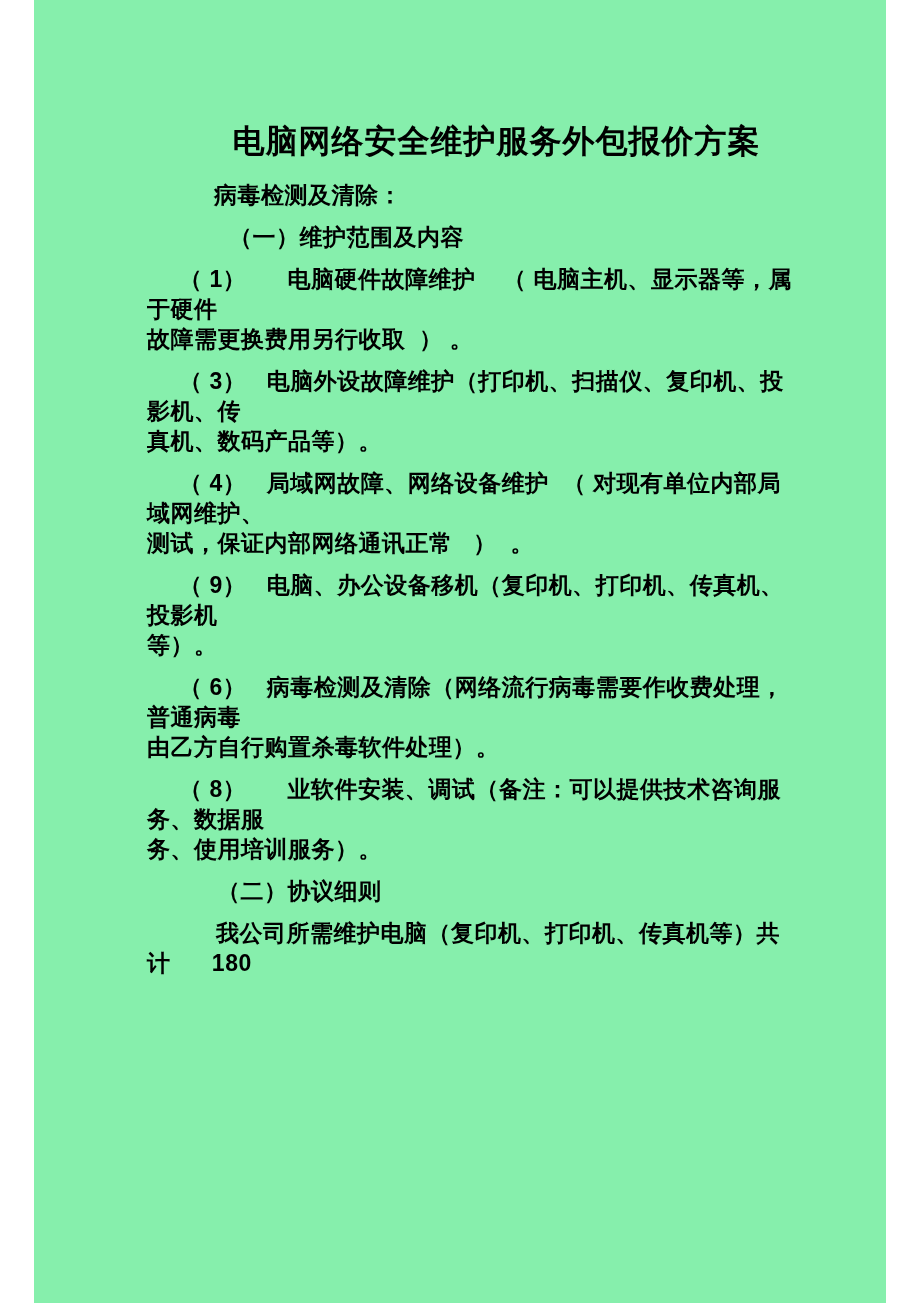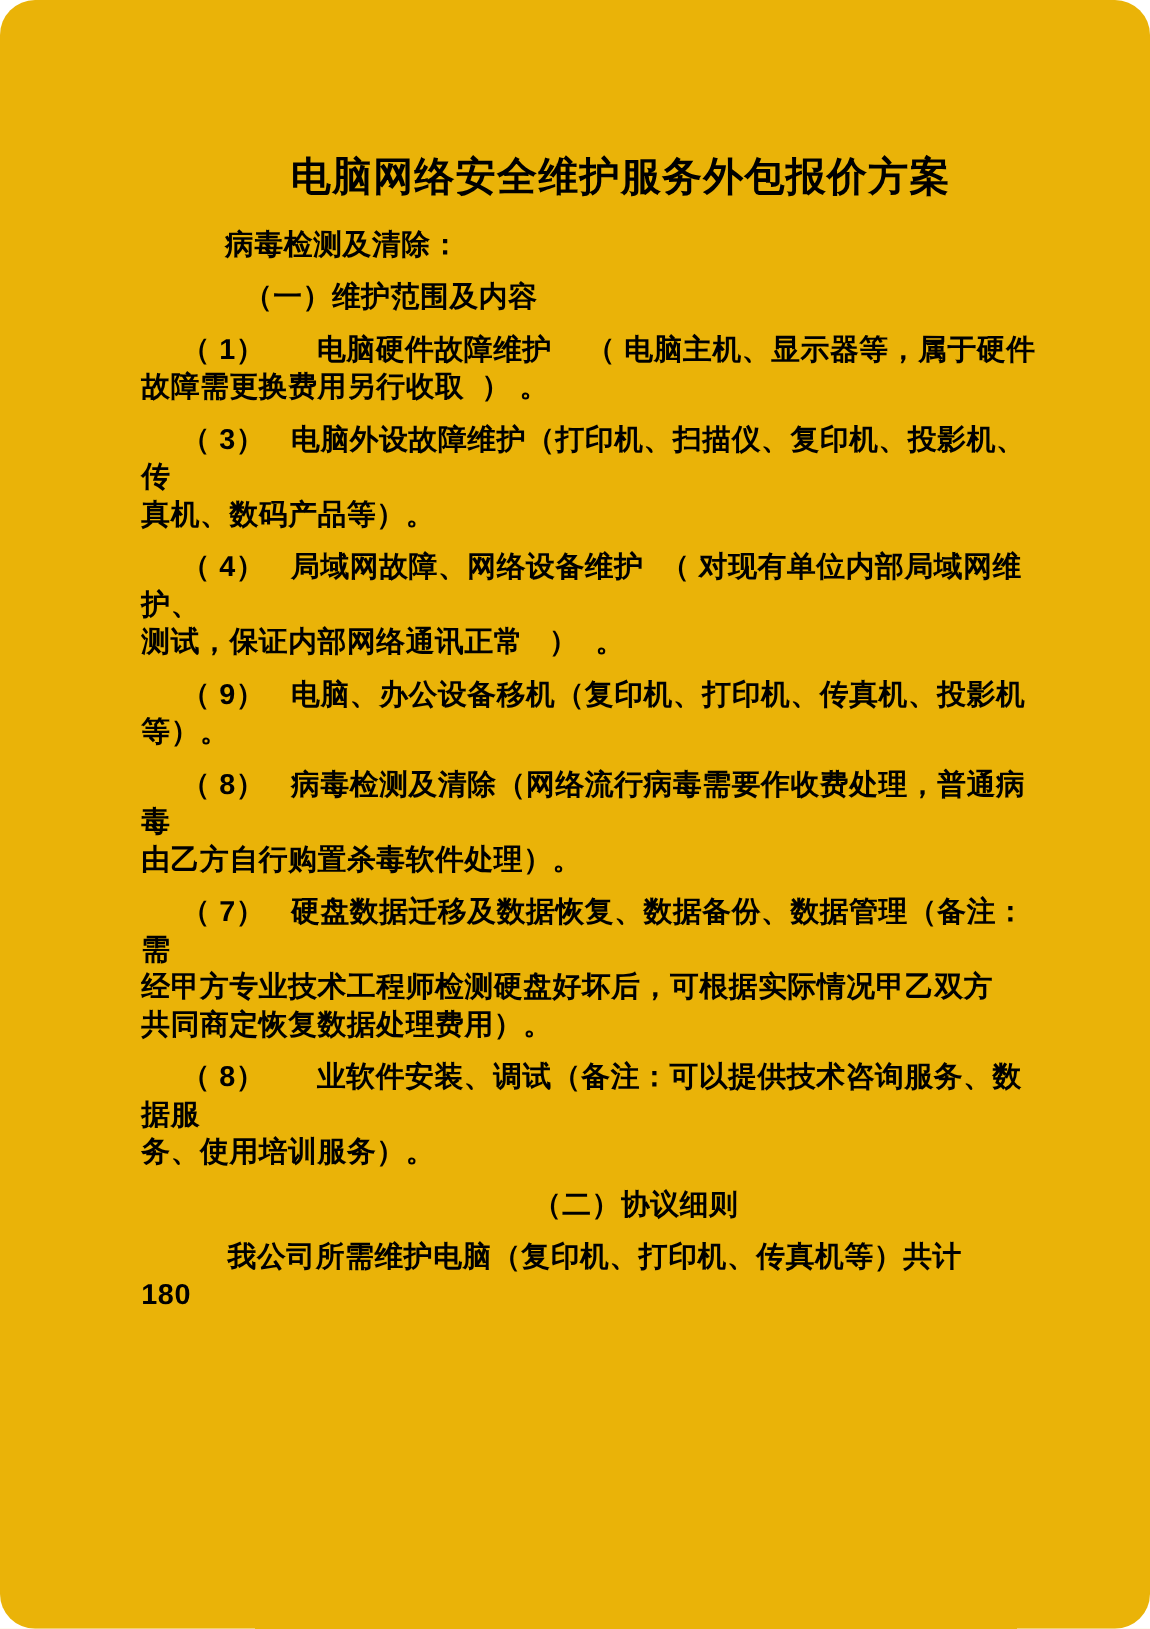--- a/index.html
+++ b/index.html
@@ -2,53 +2,52 @@
 <html><head>
 <meta charset="utf-8">
 <style>
   html, body {
     margin: 0;
     padding: 0;
     background: #ffffff;
   }
   .page {
     position: relative;
-    width: 920px;
+    width: 852px;
     height: 1303px;
     margin: 0 auto;
-    background: #eab308;
+    background: #86efac;
     color: #000000;
     font-family: "Liberation Sans", sans-serif;
     font-weight: 600;
     font-size: 23px;
     line-height: 30px;
     letter-spacing: 0.5px;
     box-sizing: border-box;
     padding: 118px 86px 0 113px;
     overflow: hidden;
-    border-radius: 28px;
   }
   .doc-title {
     font-size: 32px;
     line-height: 46px;
     font-weight: 700;
     letter-spacing: 1px;
     text-align: center;
     padding-left: 46px;
     margin: 0 0 16px 0;
     white-space: nowrap;
   }
   .page p {
     margin: 0 0 12px 0;
     white-space: pre-wrap;
   }
   .intro    { text-indent: 62px; margin-bottom: 18px; }
   .h-scope  { text-indent: 67px; }
   .h-sec1   { text-indent: 82px; }
-  .h-sec2   { text-indent: 70px; text-align: center; }
+  .h-sec2   { text-indent: 70px; }
   .item     { text-indent: 32px; }
   .closing  { text-indent: 69px; }
 </style>
 </head>
 <body>
 
 <div class="page">
 
   <h1 class="doc-title">电脑网络安全维护服务外包报价方案</h1>
 
@@ -63,26 +62,23 @@
 
   <p class="item">（ 3）   电脑外设故障维护（打印机、扫描仪、复印机、投影机、传
 真机、数码产品等）。</p>
 
   <p class="item">（ 4）   局域网故障、网络设备维护  （ 对现有单位内部局域网维护、
 测试，保证内部网络通讯正常   ）  。</p>
 
   <p class="item">（ 9）   电脑、办公设备移机（复印机、打印机、传真机、投影机
 等）。</p>
 
-  <p class="item">（ 8）   病毒检测及清除（网络流行病毒需要作收费处理，普通病毒
+  <p class="item">（ 6）   病毒检测及清除（网络流行病毒需要作收费处理，普通病毒
 由乙方自行购置杀毒软件处理）。</p>
 
-  <p class="item">（ 7）   硬盘数据迁移及数据恢复、数据备份、数据管理（备注：需
-经甲方专业技术工程师检测硬盘好坏后，可根据实际情况甲乙双方
-共同商定恢复数据处理费用）。</p>
 
   <p class="item">（ 8）      业软件安装、调试（备注：可以提供技术咨询服务、数据服
 务、使用培训服务）。</p>
 
   <p class="h-sec2">（二）协议细则</p>
 
   <p class="closing">我公司所需维护电脑（复印机、打印机、传真机等）共计      180</p>
 
 </div>
 

